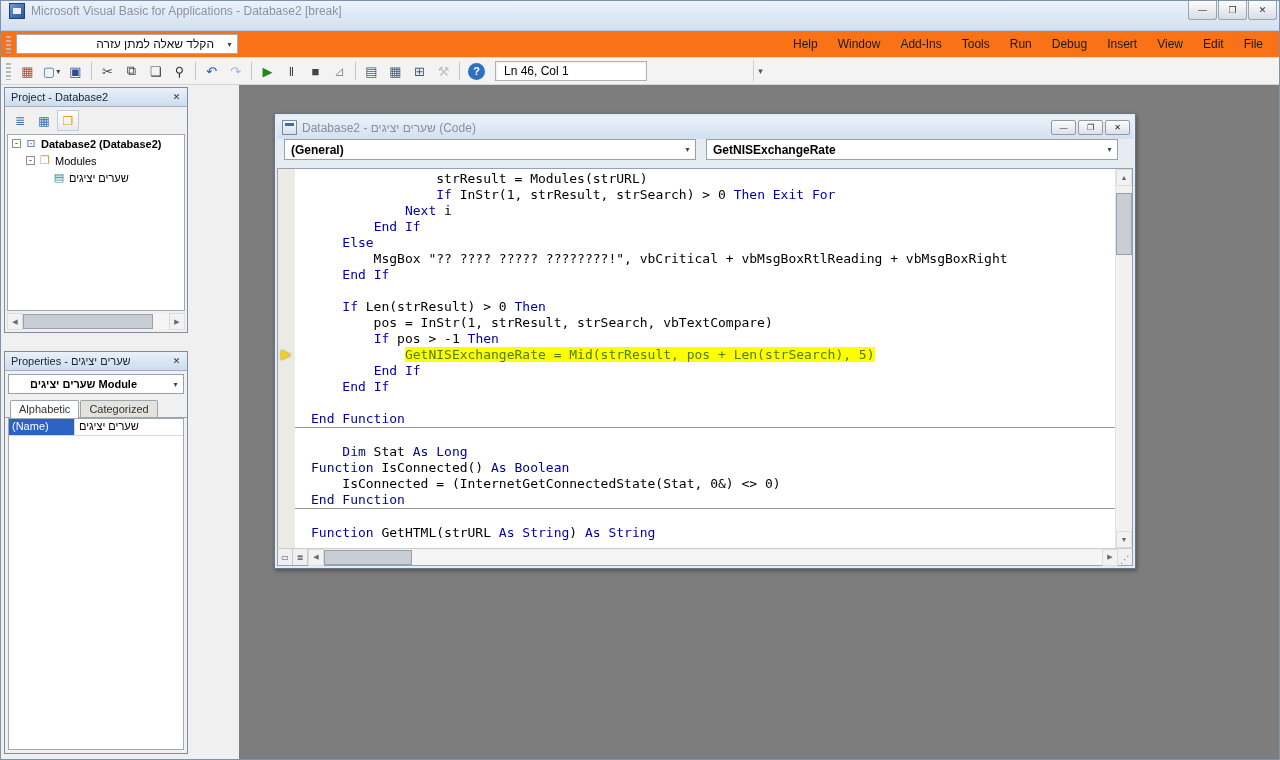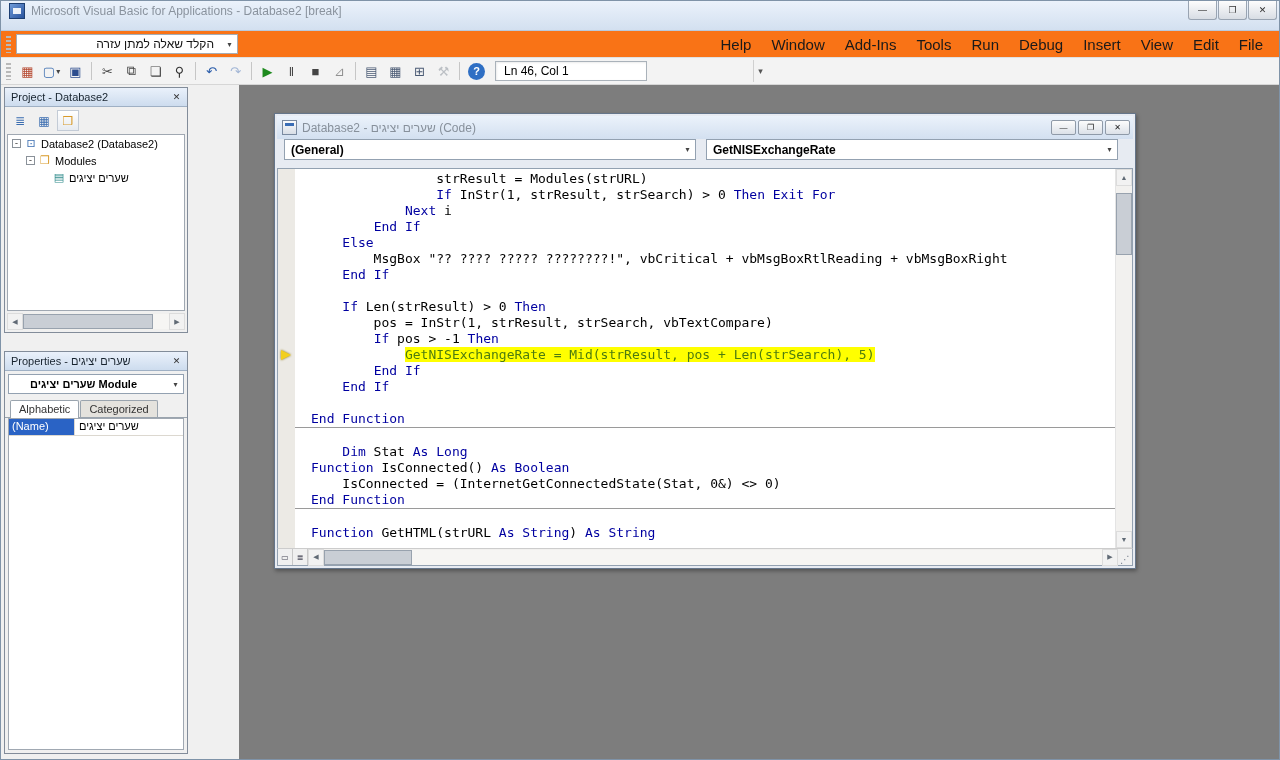--- a/index.html
+++ b/index.html
@@ -17,21 +17,21 @@
 .win-btn{width:29px;height:19px;border:1px solid #99a4b2;border-top:none;background:linear-gradient(#fdfdfd,#d8dde4);display:flex;align-items:center;justify-content:center;font-size:9px;color:#333;border-radius:0 0 3px 3px;cursor:default;}
 
 
 .menubar{height:27px;background:#f97316;border-bottom:1px solid #e0e0e0;display:flex;align-items:center;padding:0 6px 0 4px;}
 .grip{width:5px;height:17px;margin:0 5px 0 1px;background:repeating-linear-gradient(to bottom,#b9b9b9 0 2px,transparent 2px 4px);flex:none;}
 .search-combo{width:222px;height:20px;background:#fff;border:1px solid #a5acb5;display:flex;align-items:center;}
 .search-text{flex:1;text-align:right;font-size:12px;padding:0 8px;color:#111;white-space:nowrap;overflow:hidden;}
 .combo-arrow{width:15px;height:100%;display:flex;align-items:center;justify-content:center;color:#444;font-size:8px;flex:none;}
 .combo-arrow::before{content:"▾";}
 .menus{margin-left:auto;display:flex;height:100%;align-items:stretch;}
-.menu-item{display:flex;align-items:center;padding:0 10px;font-size:15px;color:#1a1a1a;cursor:default;}
+.menu-item{display:flex;align-items:center;padding:0 10px;font-size:12px;color:#1a1a1a;cursor:default;}
 
 
 .toolbar{height:27px;background:#f3f3f3;border-bottom:1px solid #d6d6d6;display:flex;align-items:center;padding:0 4px;}
 .tb-items{display:flex;align-items:center;gap:1px;}
 .tb-btn{width:23px;height:22px;display:flex;align-items:center;justify-content:center;font-size:13px;cursor:default;flex:none;}
 .tb-btn.disabled{opacity:.4;}
 .tb-btn.circled{width:17px;height:17px;border-radius:50%;font-size:11px;font-weight:bold;margin:0 4px;}
 .tb-btn.overflow{margin-left:100px;font-size:9px;width:14px;border-left:1px solid #d0d0d0;}
 .tb-sep{width:1px;height:18px;background:#c6c6c6;margin:0 3px;flex:none;}
 .tb-pos{width:152px;height:20px;border:1px solid #aab2ba;background:#fff;font-size:12px;display:flex;align-items:center;padding:0 8px;margin:0 5px;box-shadow:inset 1px 1px 2px rgba(0,0,0,.08);white-space:nowrap;}
@@ -51,21 +51,21 @@
 
 .ptoolbar{height:27px;display:flex;align-items:center;gap:2px;padding:0 4px;flex:none;}
 .ptb-btn{width:22px;height:21px;display:flex;align-items:center;justify-content:center;font-size:12px;border:1px solid transparent;cursor:default;}
 .ptb-btn.framed{border-color:#c3cbd6;background:linear-gradient(#ffffff,#e7ebf1);}
 .tree{flex:1;background:#fff;border:1px solid #a0a8b2;margin:0 2px;overflow:hidden;font-size:11px;min-height:0;}
 .tree-row{height:17px;display:flex;align-items:center;white-space:nowrap;cursor:default;}
 .expander{width:9px;height:9px;border:1px solid #8a9199;background:#fff;font-size:9px;line-height:7px;text-align:center;margin-right:3px;flex:none;color:#333;font-family:"DejaVu Sans Mono",monospace;}
 .expander-spacer{width:12px;flex:none;}
 .tree-icon{width:14px;flex:none;font-size:11px;text-align:center;margin-right:3px;}
 .tree-label{color:#000;}
-.tree-label.bold{font-weight:normal;}
+.tree-label.bold{font-weight:bold;}
 .hscroll{display:flex;align-items:center;height:17px;background:#f1f0ee;}
 .project-hscroll{margin:2px;flex:none;}
 .sb-btn{width:16px;height:17px;background:#f2f2f2;border:1px solid #dcdcdc;color:#606a75;font-size:7px;display:flex;align-items:center;justify-content:center;flex:none;cursor:default;}
 .sb-btn.left::before{content:"◀";}
 .sb-btn.right::before{content:"▶";}
 .sb-btn.up::before{content:"▲";}
 .sb-btn.down::before{content:"▼";}
 .hthumb{height:15px;background:#c9ced5;border:1px solid #98a2ae;flex:none;cursor:default;}
 .project-hscroll .hthumb{width:130px;}
 .track{flex:1;height:15px;background:#f6f5f3;}

